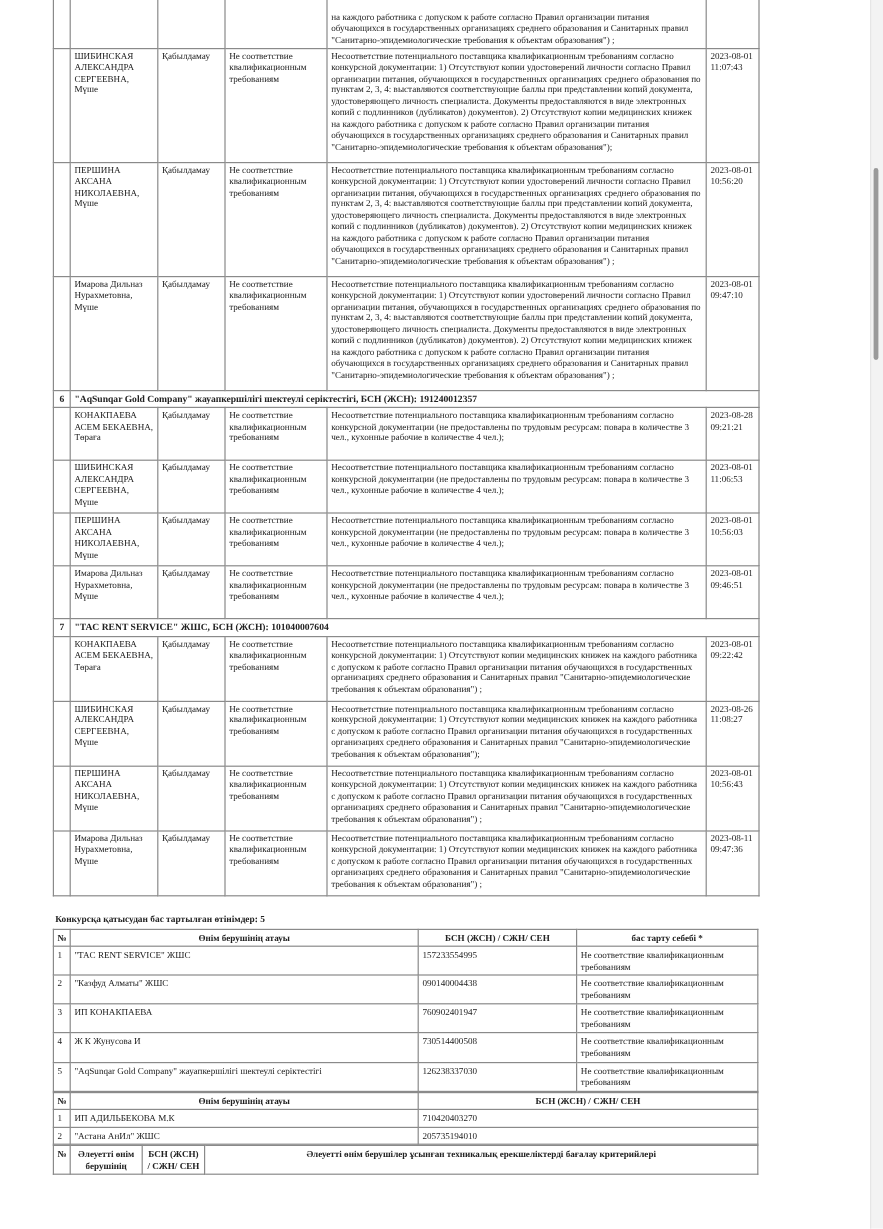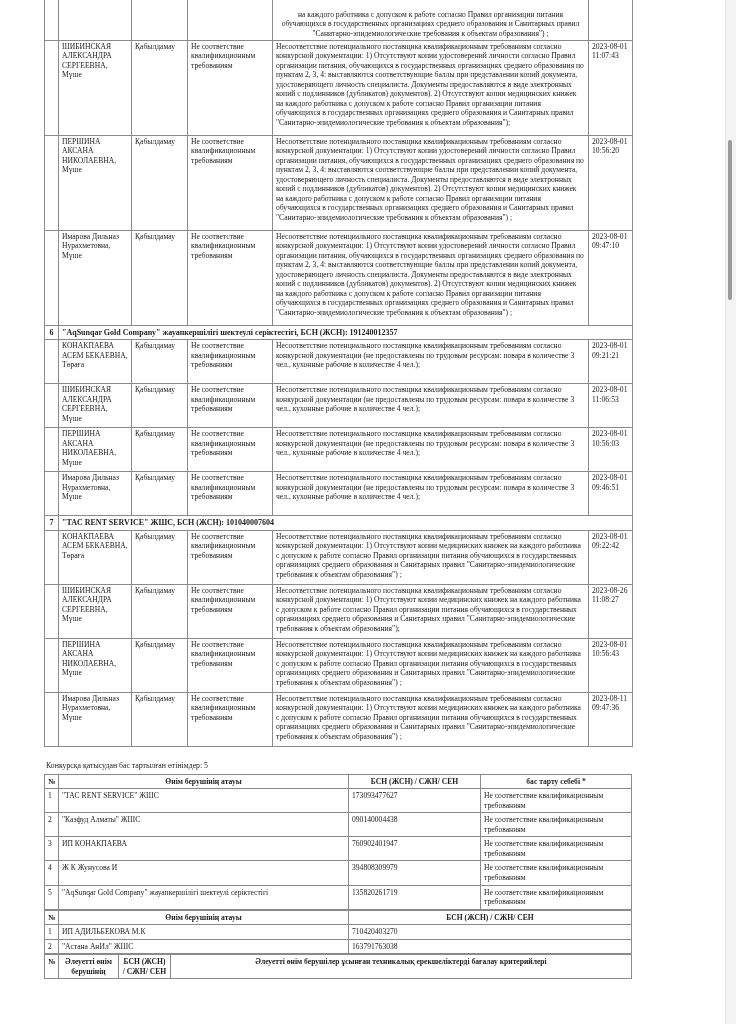--- a/index.html
+++ b/index.html
@@ -9,26 +9,26 @@
   table { border-collapse:collapse; width:100%; table-layout:fixed; }
   td, th { border:1px solid #8a8a8a; vertical-align:top; font-size:7.6px; line-height:9.55px; padding:1px 3px; font-weight:normal; }
   .main col.c0 { width:14px; }
   .main col.c1 { width:73px; }
   .main col.c2 { width:56px; }
   .main col.c3 { width:85px; }
   .main col.c4 { width:316px; }
   .main col.c5 { width:44px; }
   .grp td { font-weight:bold; font-size:8px; padding:2px 3px; }
   .grp td.num { text-align:center; }
-  .section-title { font-weight:normal; font-size:7.8px; margin:14px 0 4px 2px; }
+  .section-title { font-weight:bold; font-size:7.8px; margin:14px 0 4px 2px; }
   .sub th { font-weight:bold; text-align:center; }
   .sub td, .sub th { padding:2px 3px; }
   .scrollbar { position:absolute; right:4px; top:140px; width:4px; height:160px; background:#9a9a9a; border-radius:2px; }
   .scrolltrack { position:absolute; right:0; top:0; width:10px; height:1024px; background:#f3f3f3; border-left:1px solid #e6e6e6; }
-  .truncrow td { border-top:none;text-align:center; }
+  .truncrow td { border-top:none; }
 </style>
 </head>
 <body>
 
 <div class="scrolltrack">
   <div class="scrollbar"></div>
 </div>
 
 <div class="page">
   <table class="main">
@@ -76,21 +76,21 @@
         <tr class="grp">
           <td class="num">6</td>
           <td colspan="5">"AqSunqar Gold Company" жауапкершілігі шектеулі серіктестігі, БСН (ЖСН): 191240012357</td>
         </tr>
         <tr style="height: 44px;">
           <td></td>
           <td>КОНАКПАЕВА АСЕМ БЕКАЕВНА, Төрағa</td>
           <td>Қабылдамау</td>
           <td>Не соответствие квалификационным требованиям</td>
           <td>Несоответствие потенциального поставщика квалификационным требованиям согласно конкурсной документации (не предоставлены по трудовым ресурсам: повара в количестве 3 чел., кухонные рабочие в количестве 4 чел.);</td>
-          <td>2023-08-01 09:21:21</td>
+          <td>2023-08-28 09:21:21</td>
         </tr>
         <tr style="height: 44px;">
           <td></td>
           <td>ШИБИНСКАЯ АЛЕКСАНДРА СЕРГЕЕВНА, Мүше</td>
           <td>Қабылдамау</td>
           <td>Не соответствие квалификационным требованиям</td>
           <td>Несоответствие потенциального поставщика квалификационным требованиям согласно конкурсной документации (не предоставлены по трудовым ресурсам: повара в количестве 3 чел., кухонные рабочие в количестве 4 чел.);</td>
           <td>2023-08-01 11:06:53</td>
         </tr>
         <tr style="height: 44px;">
@@ -161,45 +161,45 @@
       <th>№</th>
       <th>Өнім берушінің атауы</th>
       <th>БСН (ЖСН) / СЖН/ СЕН</th>
       <th>бас тарту себебі *</th>
     </tr>
       </thead>
     <tbody id="rejected-body">
         <tr>
           <td>1</td>
           <td>"TAC RENT SERVICE" ЖШС</td>
-          <td>173093477627</td>
+          <td>157233554995</td>
           <td>Не соответствие квалификационным требованиям</td>
         </tr>
         <tr>
           <td>2</td>
           <td>"Казфуд Алматы" ЖШС</td>
           <td>090140004438</td>
           <td>Не соответствие квалификационным требованиям</td>
         </tr>
         <tr>
           <td>3</td>
           <td>ИП КОНАКПАЕВА</td>
           <td>760902401947</td>
           <td>Не соответствие квалификационным требованиям</td>
         </tr>
         <tr>
           <td>4</td>
           <td>Ж К Жунусова И</td>
-          <td>394808309979</td>
+          <td>730514400508</td>
           <td>Не соответствие квалификационным требованиям</td>
         </tr>
         <tr>
           <td>5</td>
           <td>"AqSunqar Gold Company" жауапкершілігі шектеулі серіктестігі</td>
-          <td>135820261719</td>
+          <td>126238337030</td>
           <td>Не соответствие квалификационным требованиям</td>
         </tr>
       </tbody>
   </table>
 
   <table class="sub">
     <colgroup>
         <col style="width:14px">
         <col style="width:290px">
         <col>
@@ -213,21 +213,21 @@
       </thead>
     <tbody id="admitted-body">
         <tr>
           <td>1</td>
           <td>ИП АДИЛЬБЕКОВА М.К</td>
           <td>710420403270</td>
         </tr>
         <tr>
           <td>2</td>
           <td>"Астана АнИл" ЖШС</td>
-          <td>163791763038</td>
+          <td>205735194010</td>
         </tr>
       </tbody>
   </table>
 
   <table class="sub">
     <colgroup>
         <col style="width:14px">
         <col style="width:60px">
         <col style="width:52px">
         <col>

